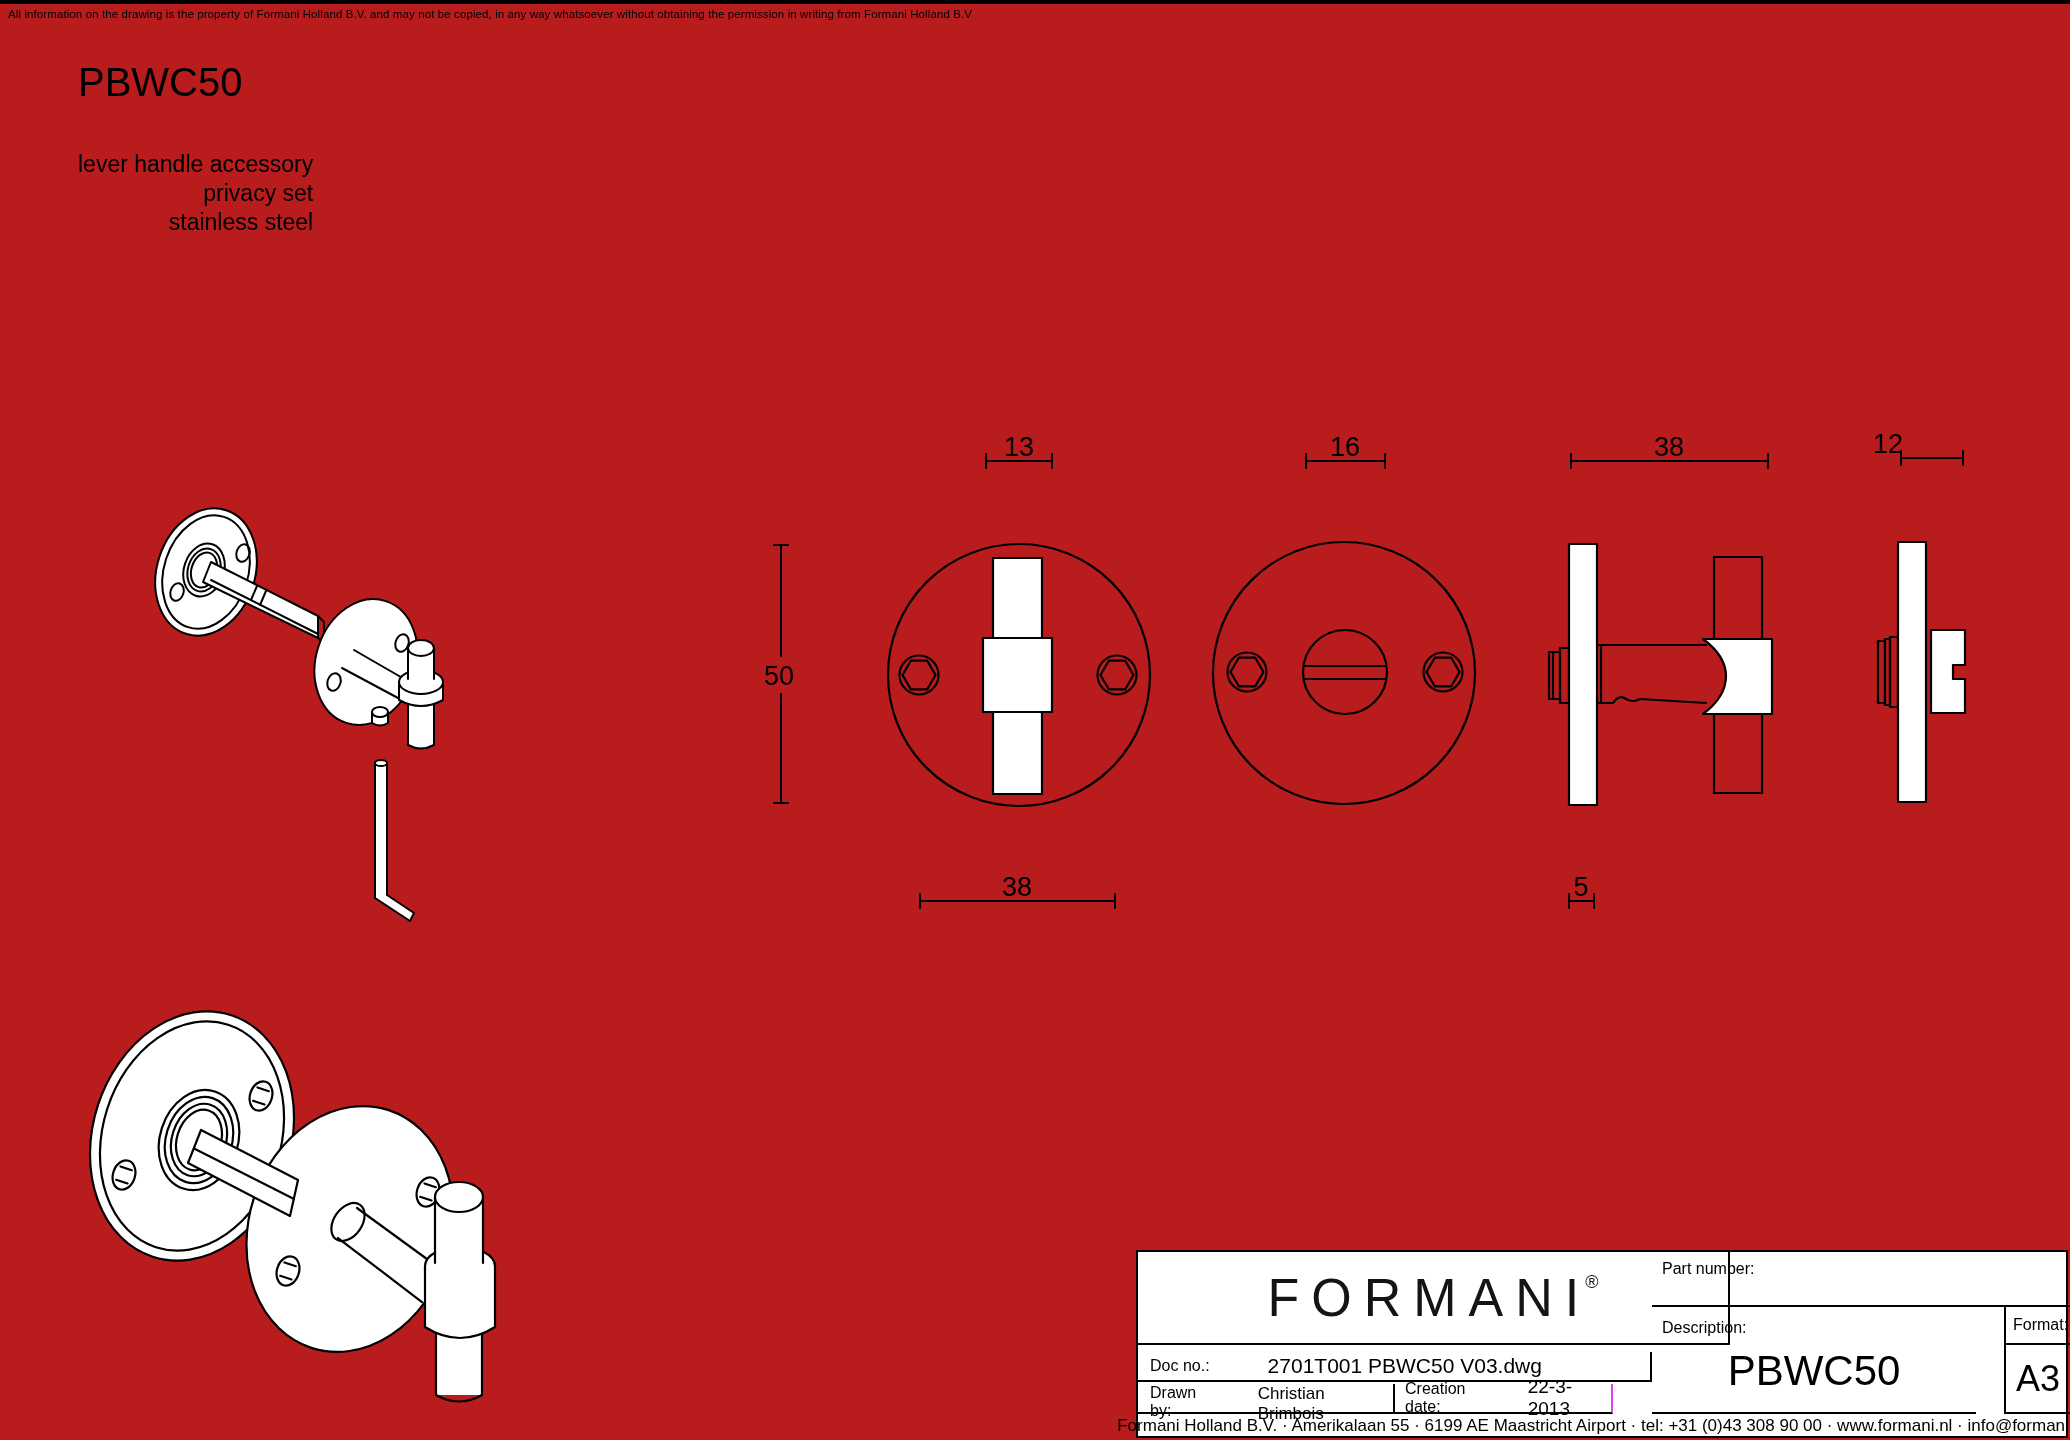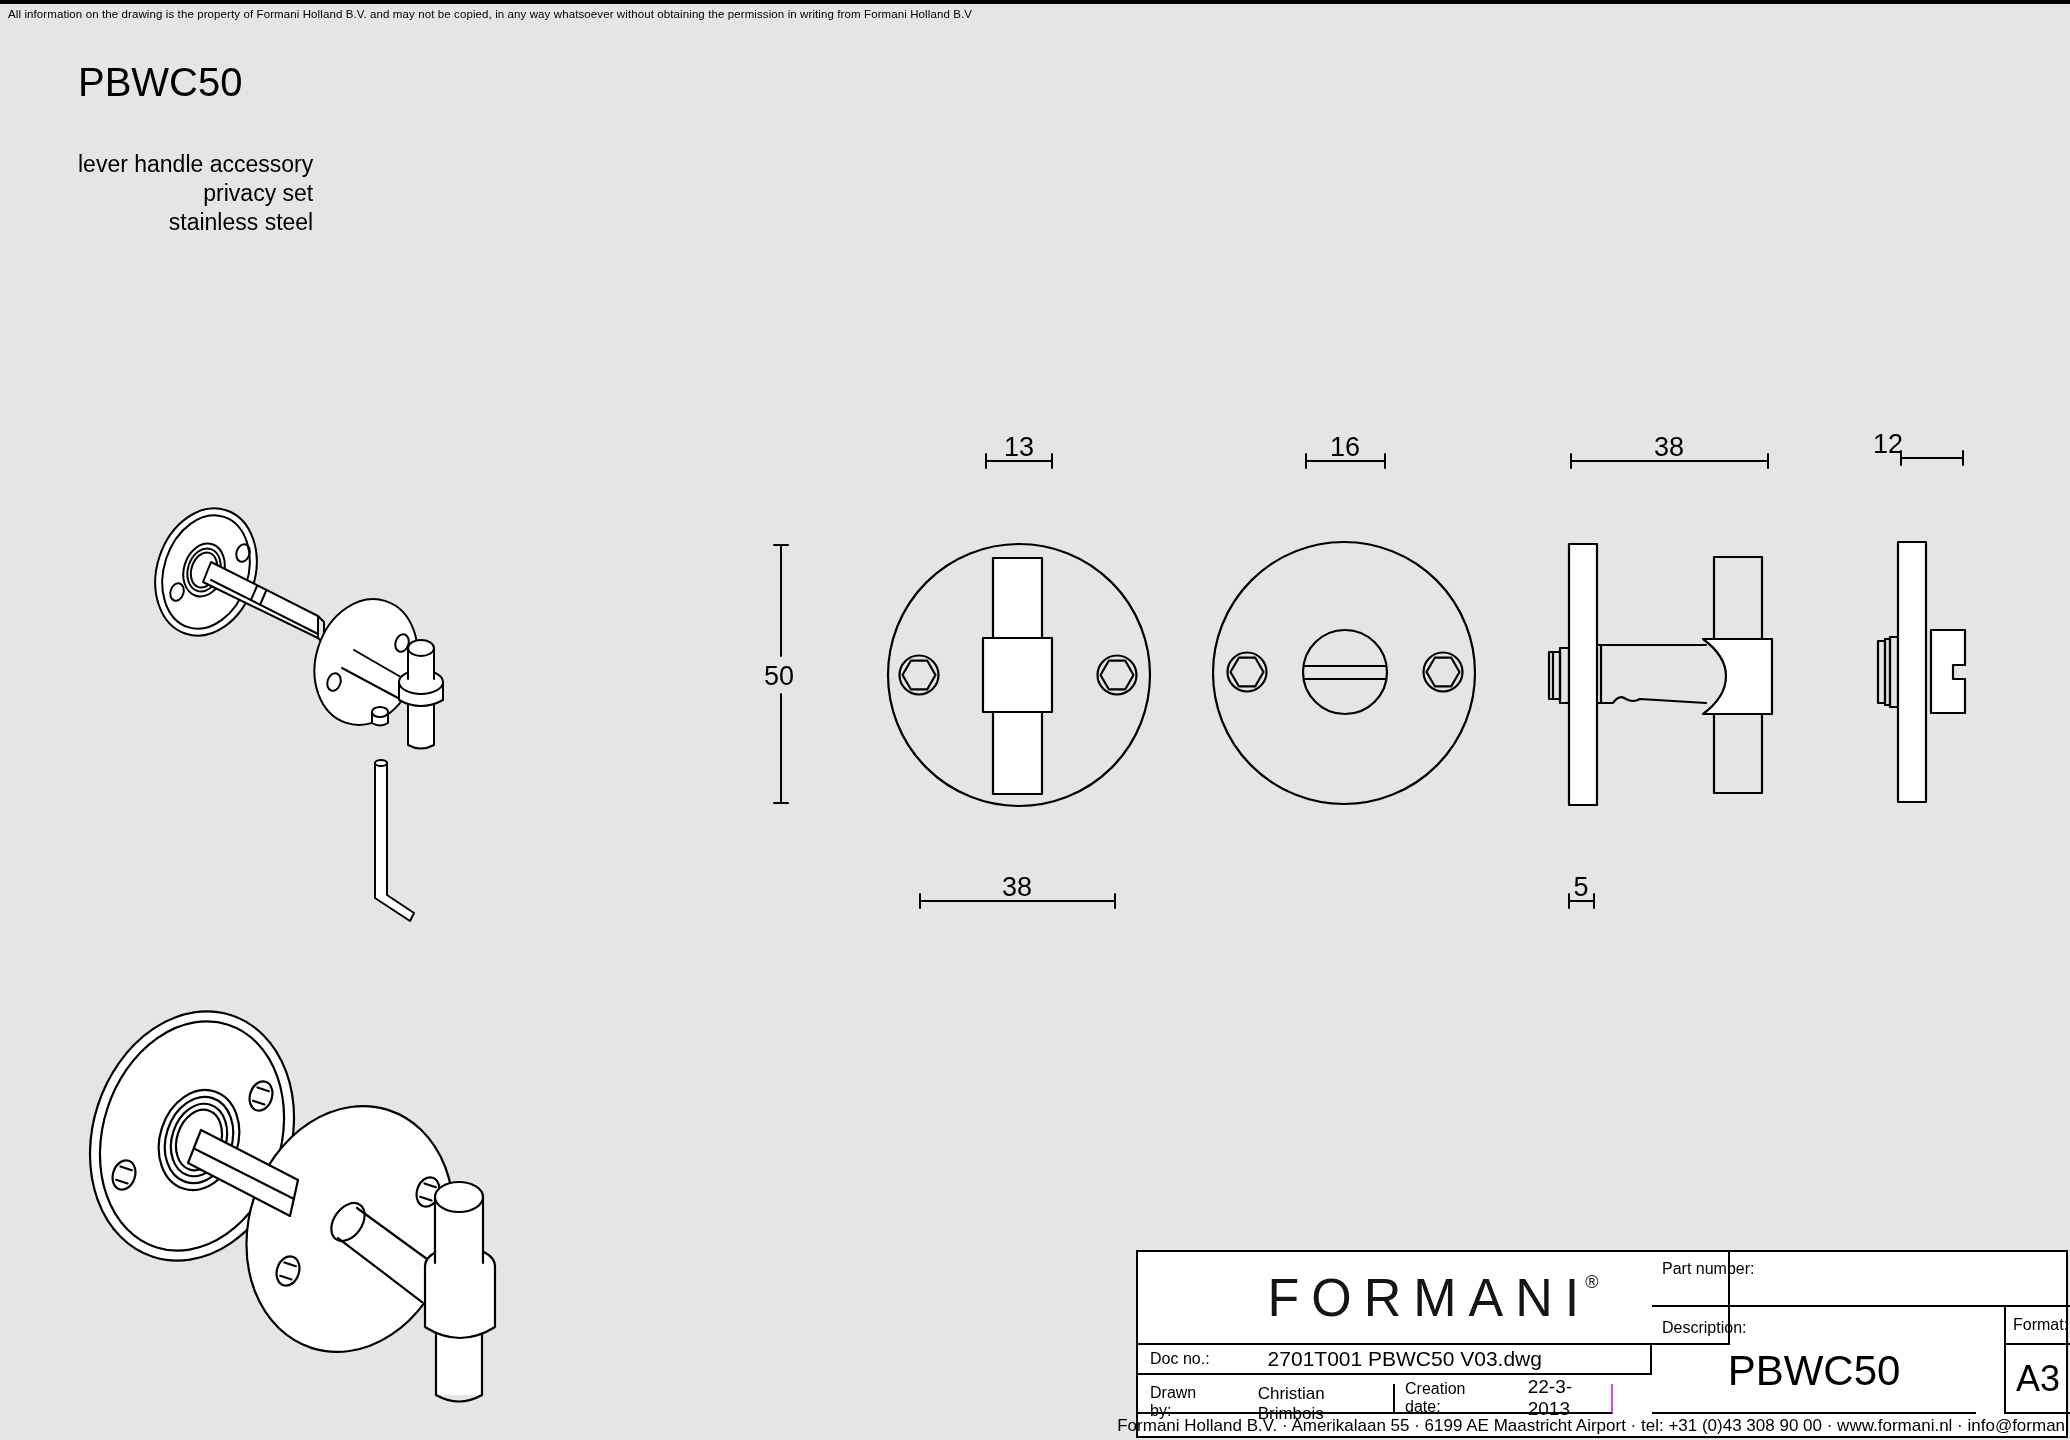--- a/index.html
+++ b/index.html
@@ -1,34 +1,34 @@
 <!DOCTYPE html>
 <html><head>
 <meta charset="utf-8">
 <style>
   html,body{margin:0;padding:0;background:#fff;}
-  .page{position:relative;width:2070px;height:1440px;background:#e5e5e5;overflow:hidden;
+  .page{position:relative;width:2070px;height:1440px;background:#b91c1c;overflow:hidden;
         font-family:"Liberation Sans", sans-serif;color:#000;}
   .topbar{position:absolute;left:0;top:0;width:2070px;height:4px;background:#000;}
   .disclaimer{position:absolute;left:8px;top:8px;font-size:11.5px;letter-spacing:0.1px;}
   .sheet-title{position:absolute;left:78px;top:60px;font-size:40px;font-weight:400;margin:0;}
   .sheet-desc{position:absolute;left:78px;top:150px;font-size:23px;line-height:29px;}
   .sheet-desc div{white-space:nowrap;text-align:right;}
   svg.drawing{position:absolute;left:0;top:0;}
   .dim{position:absolute;font-size:27px;transform:translateX(-50%);white-space:nowrap;}
   
   .tblock{position:absolute;left:1136px;top:1250px;width:932px;height:188px;
           border:2px solid #000;box-sizing:border-box;background:#fff;}
   .cell{position:absolute;box-sizing:border-box;}
   .cell-brand{left:0;top:0;width:592px;height:93px;border-right:2px solid #000;border-bottom:2px solid #000;
               display:flex;align-items:center;justify-content:center;}
   .brand-text{font-size:52px;font-weight:100;letter-spacing:12px;transform:scaleY(1.02);
               color:#141414;line-height:1;}
   .brand-reg{font-size:18px;vertical-align:28px;letter-spacing:0;margin-left:-6px;}
-  .cell-doc{left:0;top:93px;width:514px;height:30px;border-right:2px solid #000;border-bottom:2px solid #000;
+  .cell-doc{left:0;top:100px;width:514px;height:30px;border-right:2px solid #000;border-bottom:2px solid #000;
             display:flex;align-items:center;text-align:right;}
   .cell-doc .lbl{font-size:16px;margin-left:12px;}
   .cell-doc .val{font-size:21px;margin-left:58px;}
   .cell-drawn{left:0;top:132px;width:257px;height:30px;border-right:2px solid #000;border-bottom:2px solid #000;
               display:flex;align-items:flex-start;}
   .cell-drawn .lbl{font-size:16px;margin-left:12px;}
   .cell-drawn .val{font-size:17px;margin-left:37px;}
   .cell-date{left:257px;top:132px;width:218px;height:30px;border-right:2px solid #d946ef;border-bottom:2px solid #000;
              display:flex;align-items:center;}
   .cell-date .lbl{font-size:16px;margin-left:10px;}

